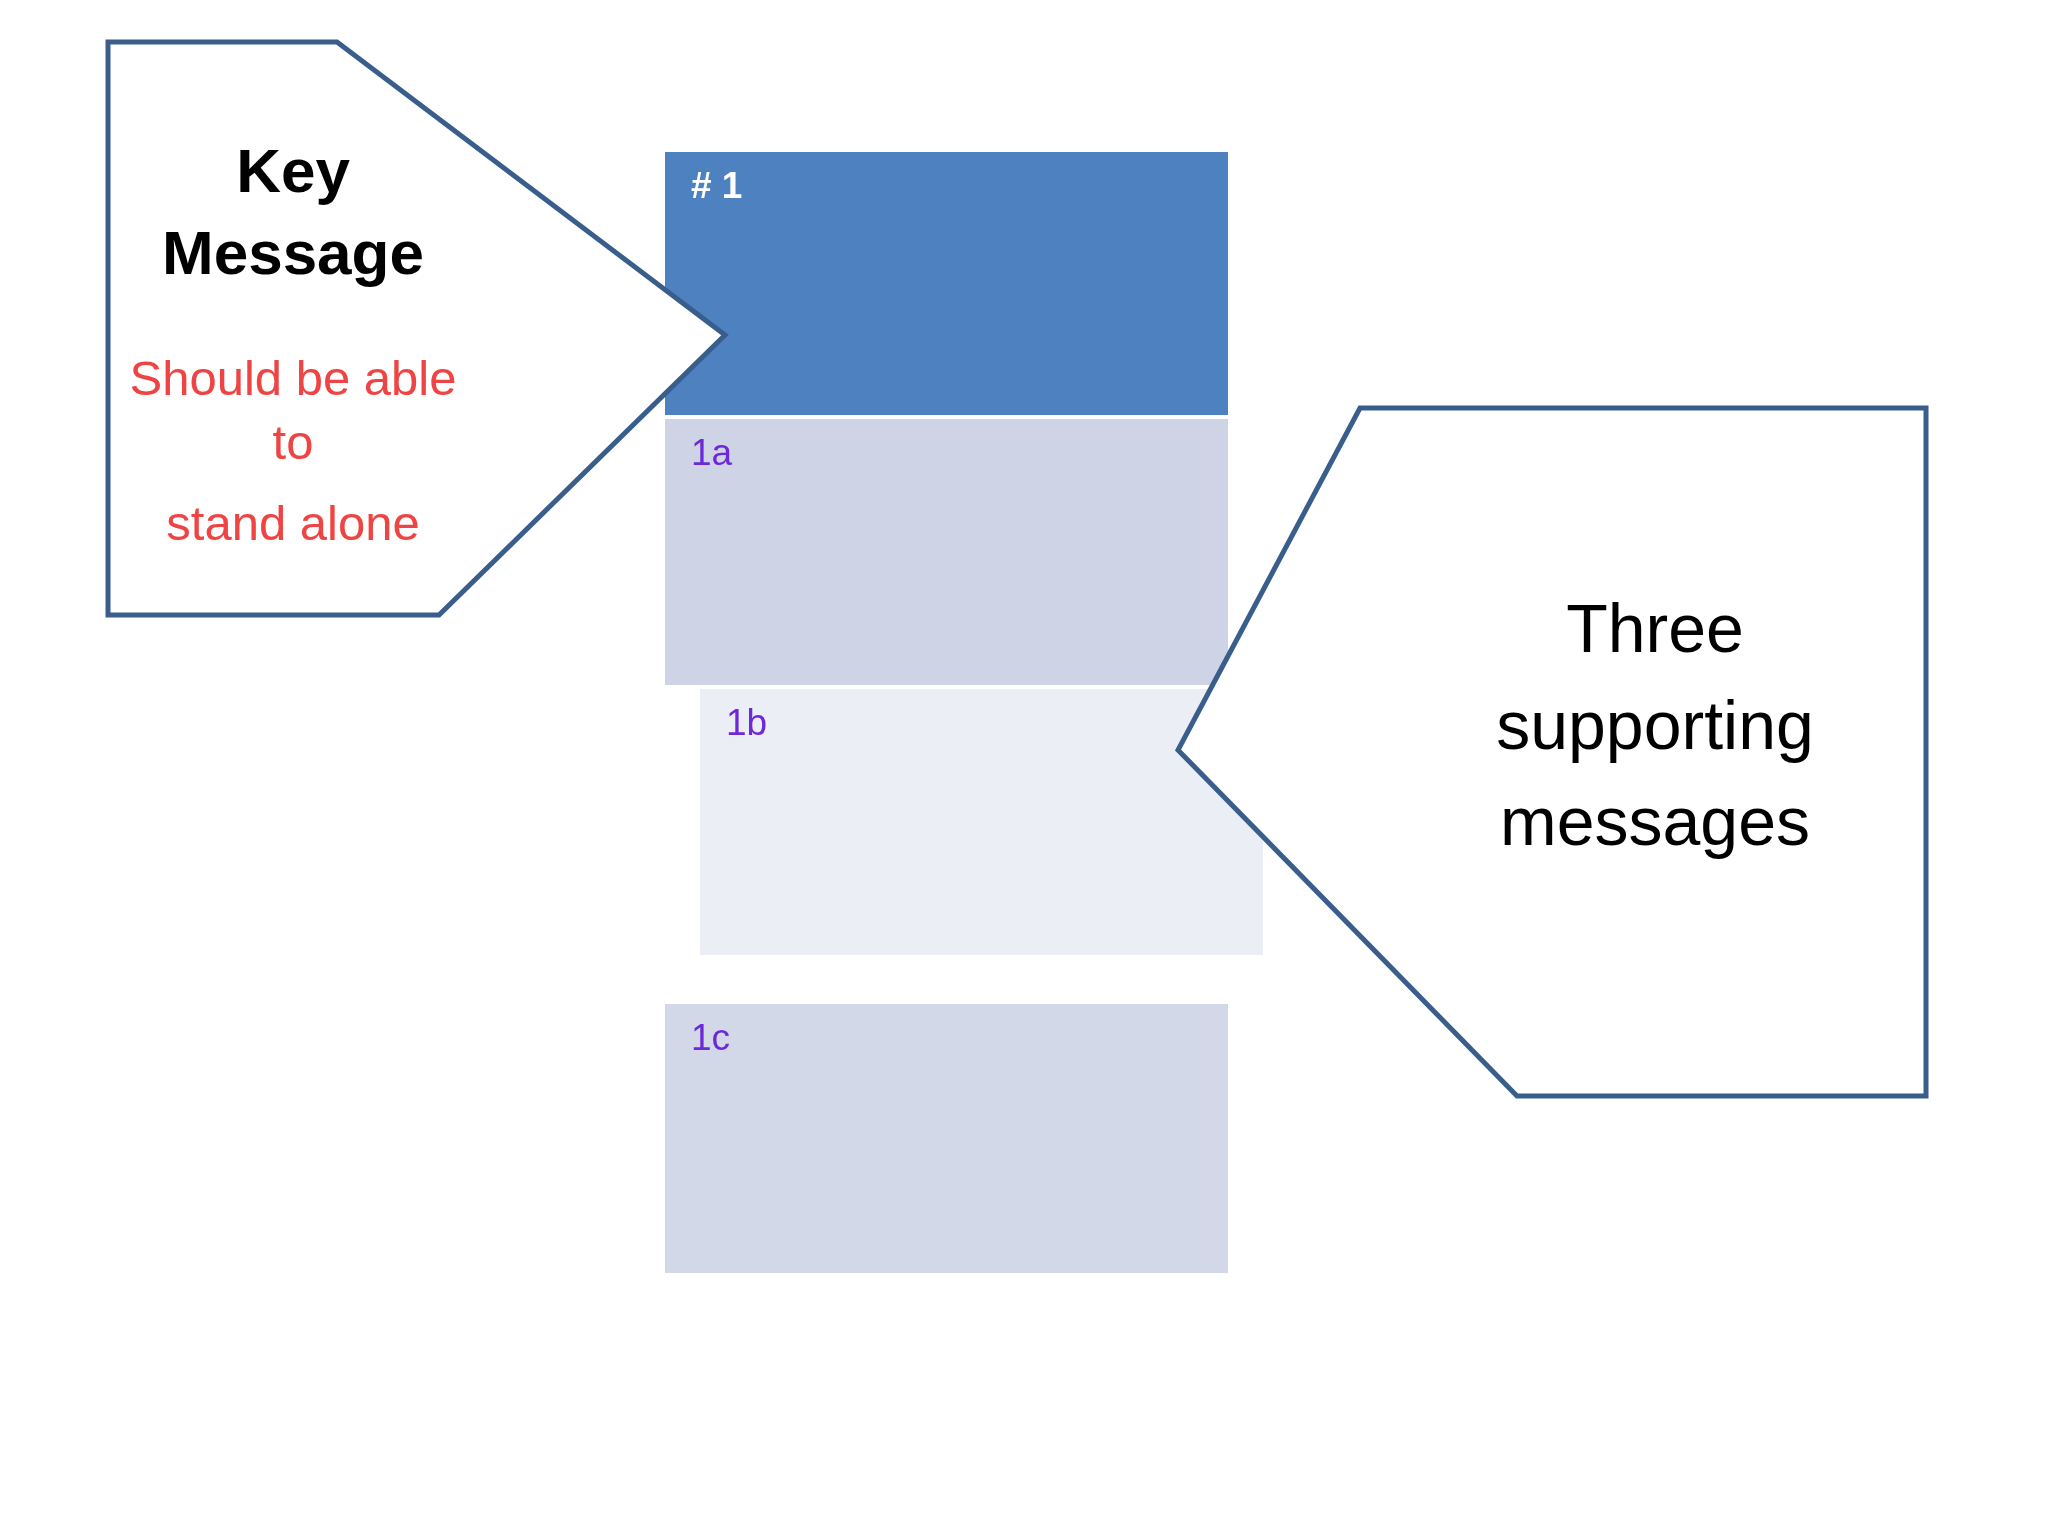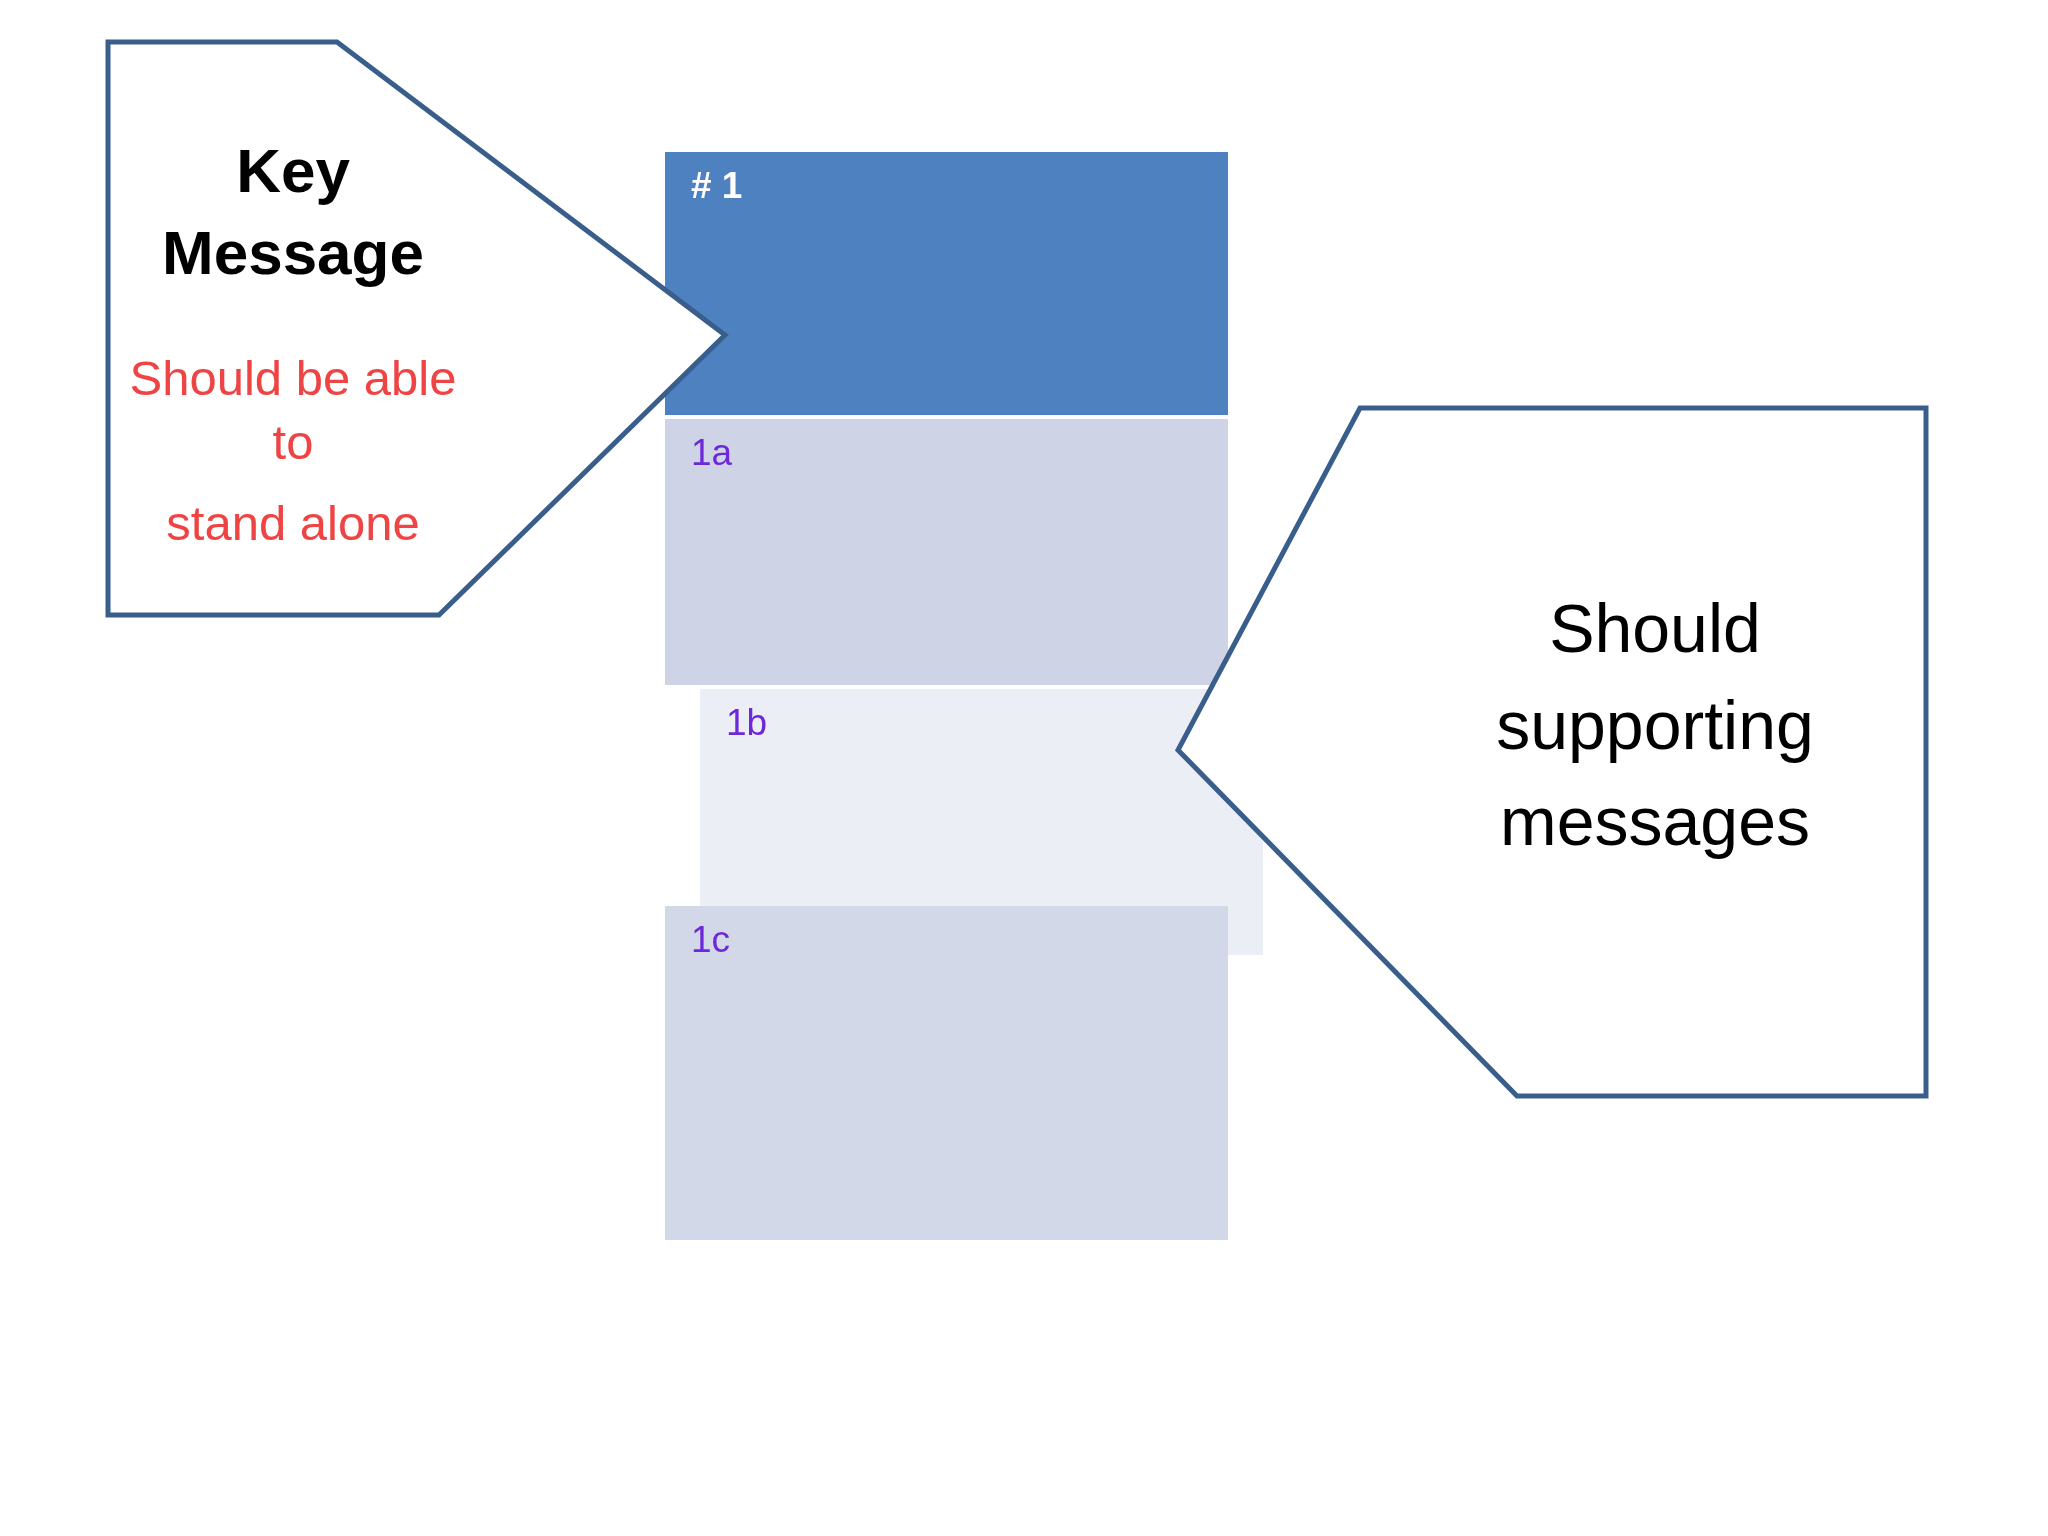--- a/index.html
+++ b/index.html
@@ -39,21 +39,21 @@
     line-height: 1.1;
     letter-spacing: 0px;
     white-space: nowrap;
   }
 
   #bar-key      { top: 152px;  height: 263px; background: #4E81C0; }
   #bar-key .bar-label { color: #ffffff; font-weight: 600; }
 
   #bar-1a       { top: 419px;  height: 266px; background: #CED4E5; }
   #bar-1b       { top: 689px;  height: 266px; background: #ECEEF5; margin-left: 35px; }
-  #bar-1c       { top: 906px;  height: 334px; background: #D2D8E8; padding-left: 40px; }
+  #bar-1c       { top: 1004px;  height: 269px; background: #D2D8E8; padding-left: 40px; }
   #bar-1a .bar-label,
   #bar-1b .bar-label,
   #bar-1c .bar-label { color: #6d28d9; font-weight: 400; }
 
   
   .callout-svg {
     position: absolute;
     overflow: visible;
   }
   #callout-left-svg  { left: 105px; top: 30px; }
@@ -136,18 +136,18 @@
     <div class="headline">Message</div>
     <div class="subtext">Should be able to</div>
     <div class="subtext" style="margin-top:16px">stand alone</div>
   </div>
 
   <svg id="callout-right-svg" class="callout-svg" width="790" height="720" viewBox="0 0 790 720">
     <polygon class="callout-poly" points="200,12 766,12 766,700 357,700 18,354"></polygon>
   </svg>
 
   <div id="callout-right-text" class="callout-text">
-    <div class="headline">Should</div>
+    <div class="headline">Three</div>
     <div class="headline">supporting</div>
     <div class="headline">messages</div>
   </div>
 
 </div>
 
 </body></html>

